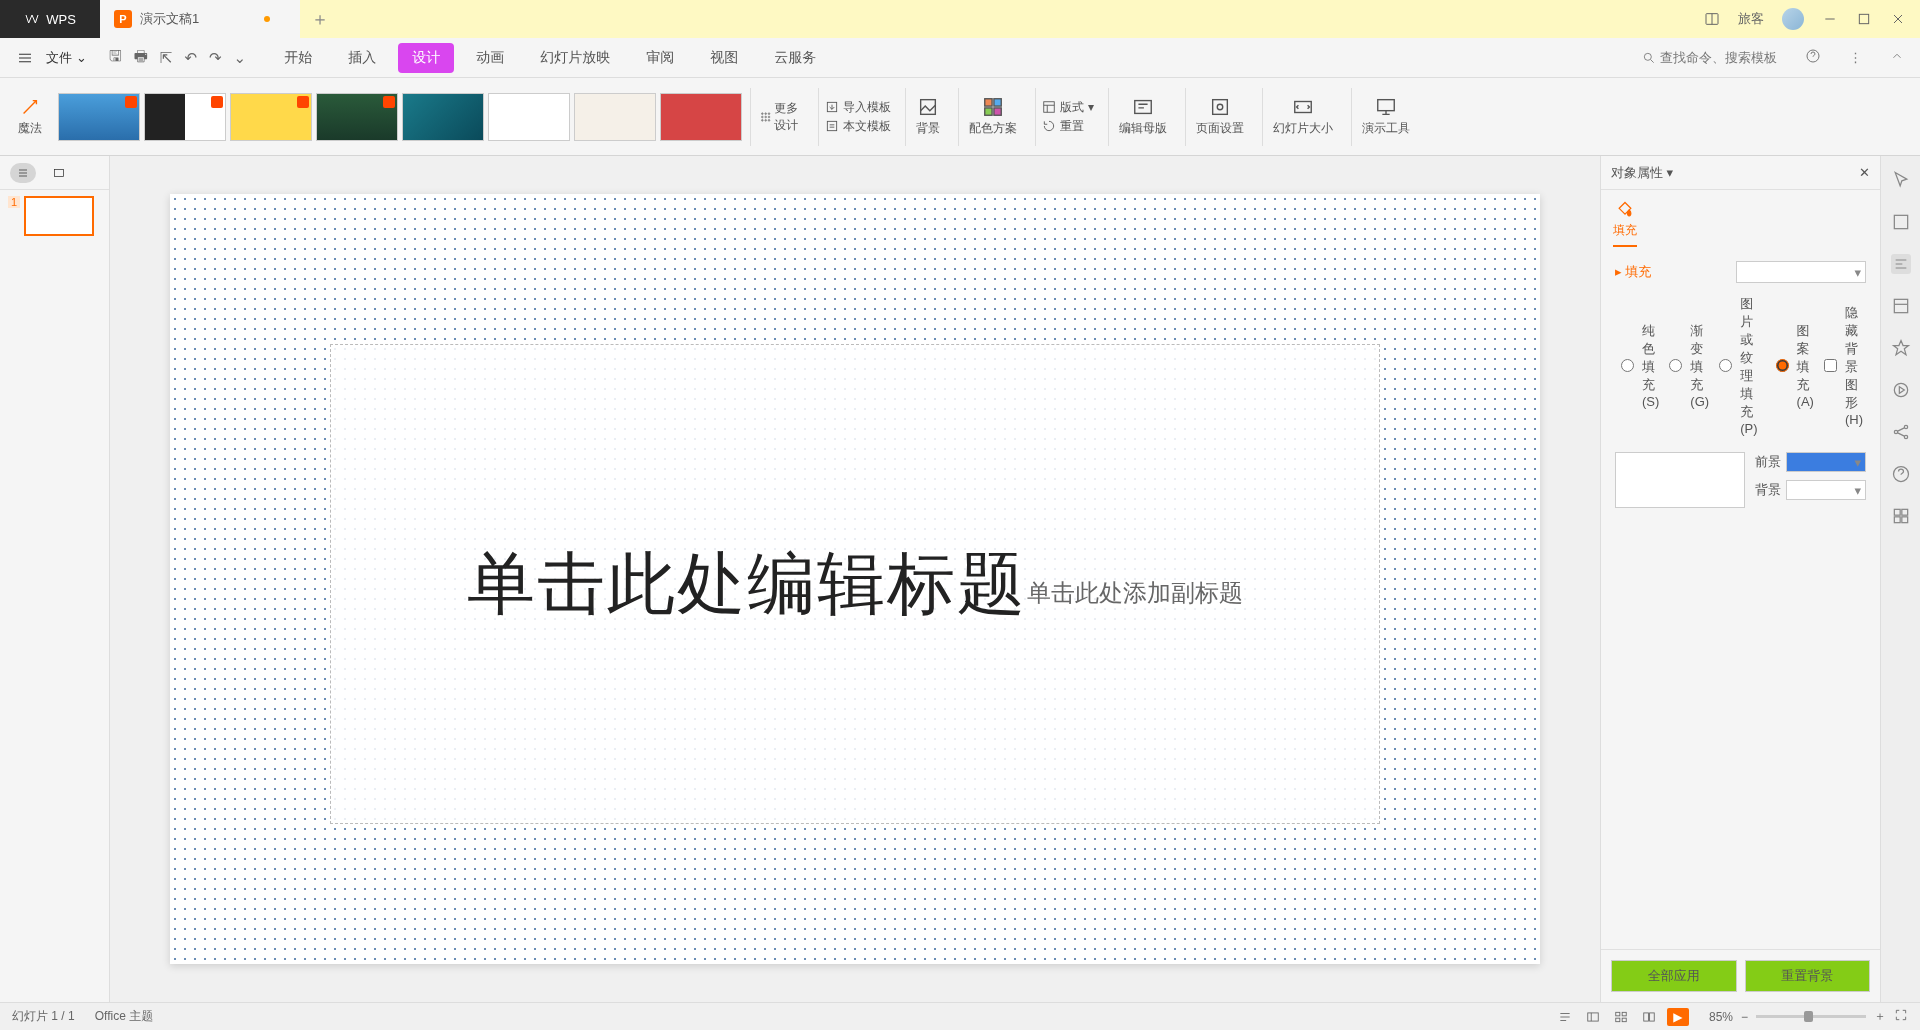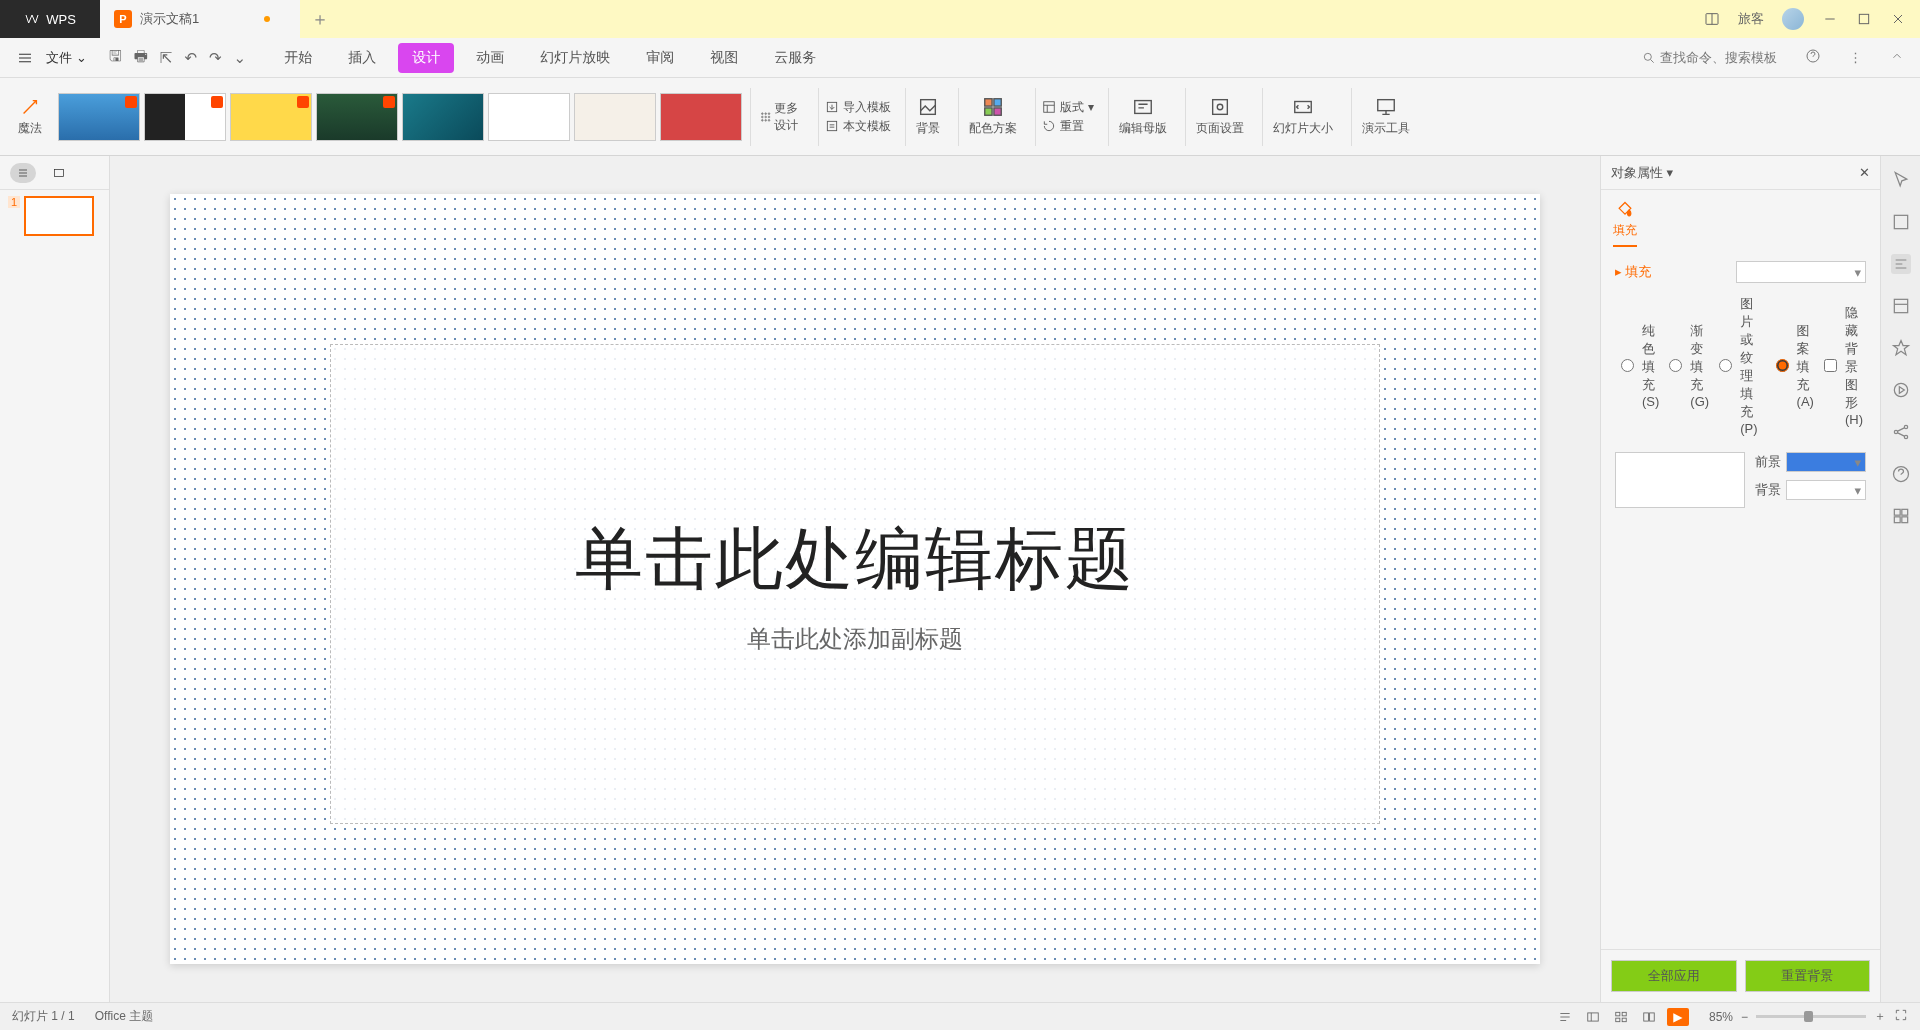--- a/index.html
+++ b/index.html
@@ -50,21 +50,21 @@
 .slidenav .viewtoggle { height: 34px; display: flex; align-items: center; gap: 10px; padding-left: 10px; border-bottom: 1px solid #e0e0e0; }
 .slidenav .viewtoggle .tbtn { width: 26px; height: 20px; border-radius: 10px; display: flex; align-items: center; justify-content: center; }
 .slidenav .viewtoggle .tbtn.active { background: #d5d5d5; }
 .slidenav .thumb-wrap { padding: 6px 8px; display: flex; gap: 4px; }
 .slidenav .thumb-num { font-size: 11px; color: #ff6a00; background: #ffe5d0; padding: 0 3px; height: 12px; line-height: 12px; }
 .slidenav .thumb { width: 70px; height: 40px; background: #fff; border: 2px solid #ff6a00; background-image: radial-gradient(#c5d5e8 0.5px, #fff 0.5px); background-size: 4px 4px; }
 
 .canvas-area { flex: 1; display: flex; flex-direction: column; background: #f0f0f0; min-width: 0; }
 .canvas-scroll { flex: 1; display: flex; align-items: center; justify-content: center; overflow: hidden; }
 .slide { width: 1370px; height: 770px; background: #fff; background-image: radial-gradient(#6a8db5 1px, #fff 1px); background-size: 10px 10px; box-shadow: 0 2px 8px rgba(0,0,0,0.15); position: relative; }
-.slide .content-box { position: absolute; left: 160px; top: 150px; right: 160px; bottom: 140px; border: 1px dashed #bbb; background: rgba(255,255,255,0.85); display: flex; flex-direction: column; align-items: center; justify-content: center; }
+.slide .content-box { position: absolute; left: 160px; top: 150px; right: 160px; bottom: 140px; border: 1px dashed #bbb; background: rgba(255,255,255,0.85); display: flex; flex-direction: row; align-items: center; justify-content: center; }
 .slide .title { font-size: 68px; color: #222; font-weight: 400; letter-spacing: 2px; }
 .slide .subtitle { font-size: 24px; color: #666; margin-top: 18px; }
 .notes-bar { height: 30px; border-top: 1px solid #ddd; background: #f5f5f5; display: flex; align-items: center; padding-left: 14px; gap: 8px; color: #888; font-size: 13px; }
 
 
 .rightpanel { width: 320px; background: #f5f5f5; border-left: 1px solid #ddd; display: flex; }
 .panel-body { flex: 1; display: flex; flex-direction: column; }
 .panel-head { height: 34px; display: flex; align-items: center; justify-content: space-between; padding: 0 10px; font-size: 13px; color: #555; border-bottom: 1px solid #e0e0e0; }
 .panel-tabs { display: flex; gap: 14px; padding: 10px 12px 0; }
 .panel-tabs .ptab { display: flex; flex-direction: column; align-items: center; gap: 2px; font-size: 12px; color: #ff6a00; padding-bottom: 6px; border-bottom: 2px solid #ff6a00; }

